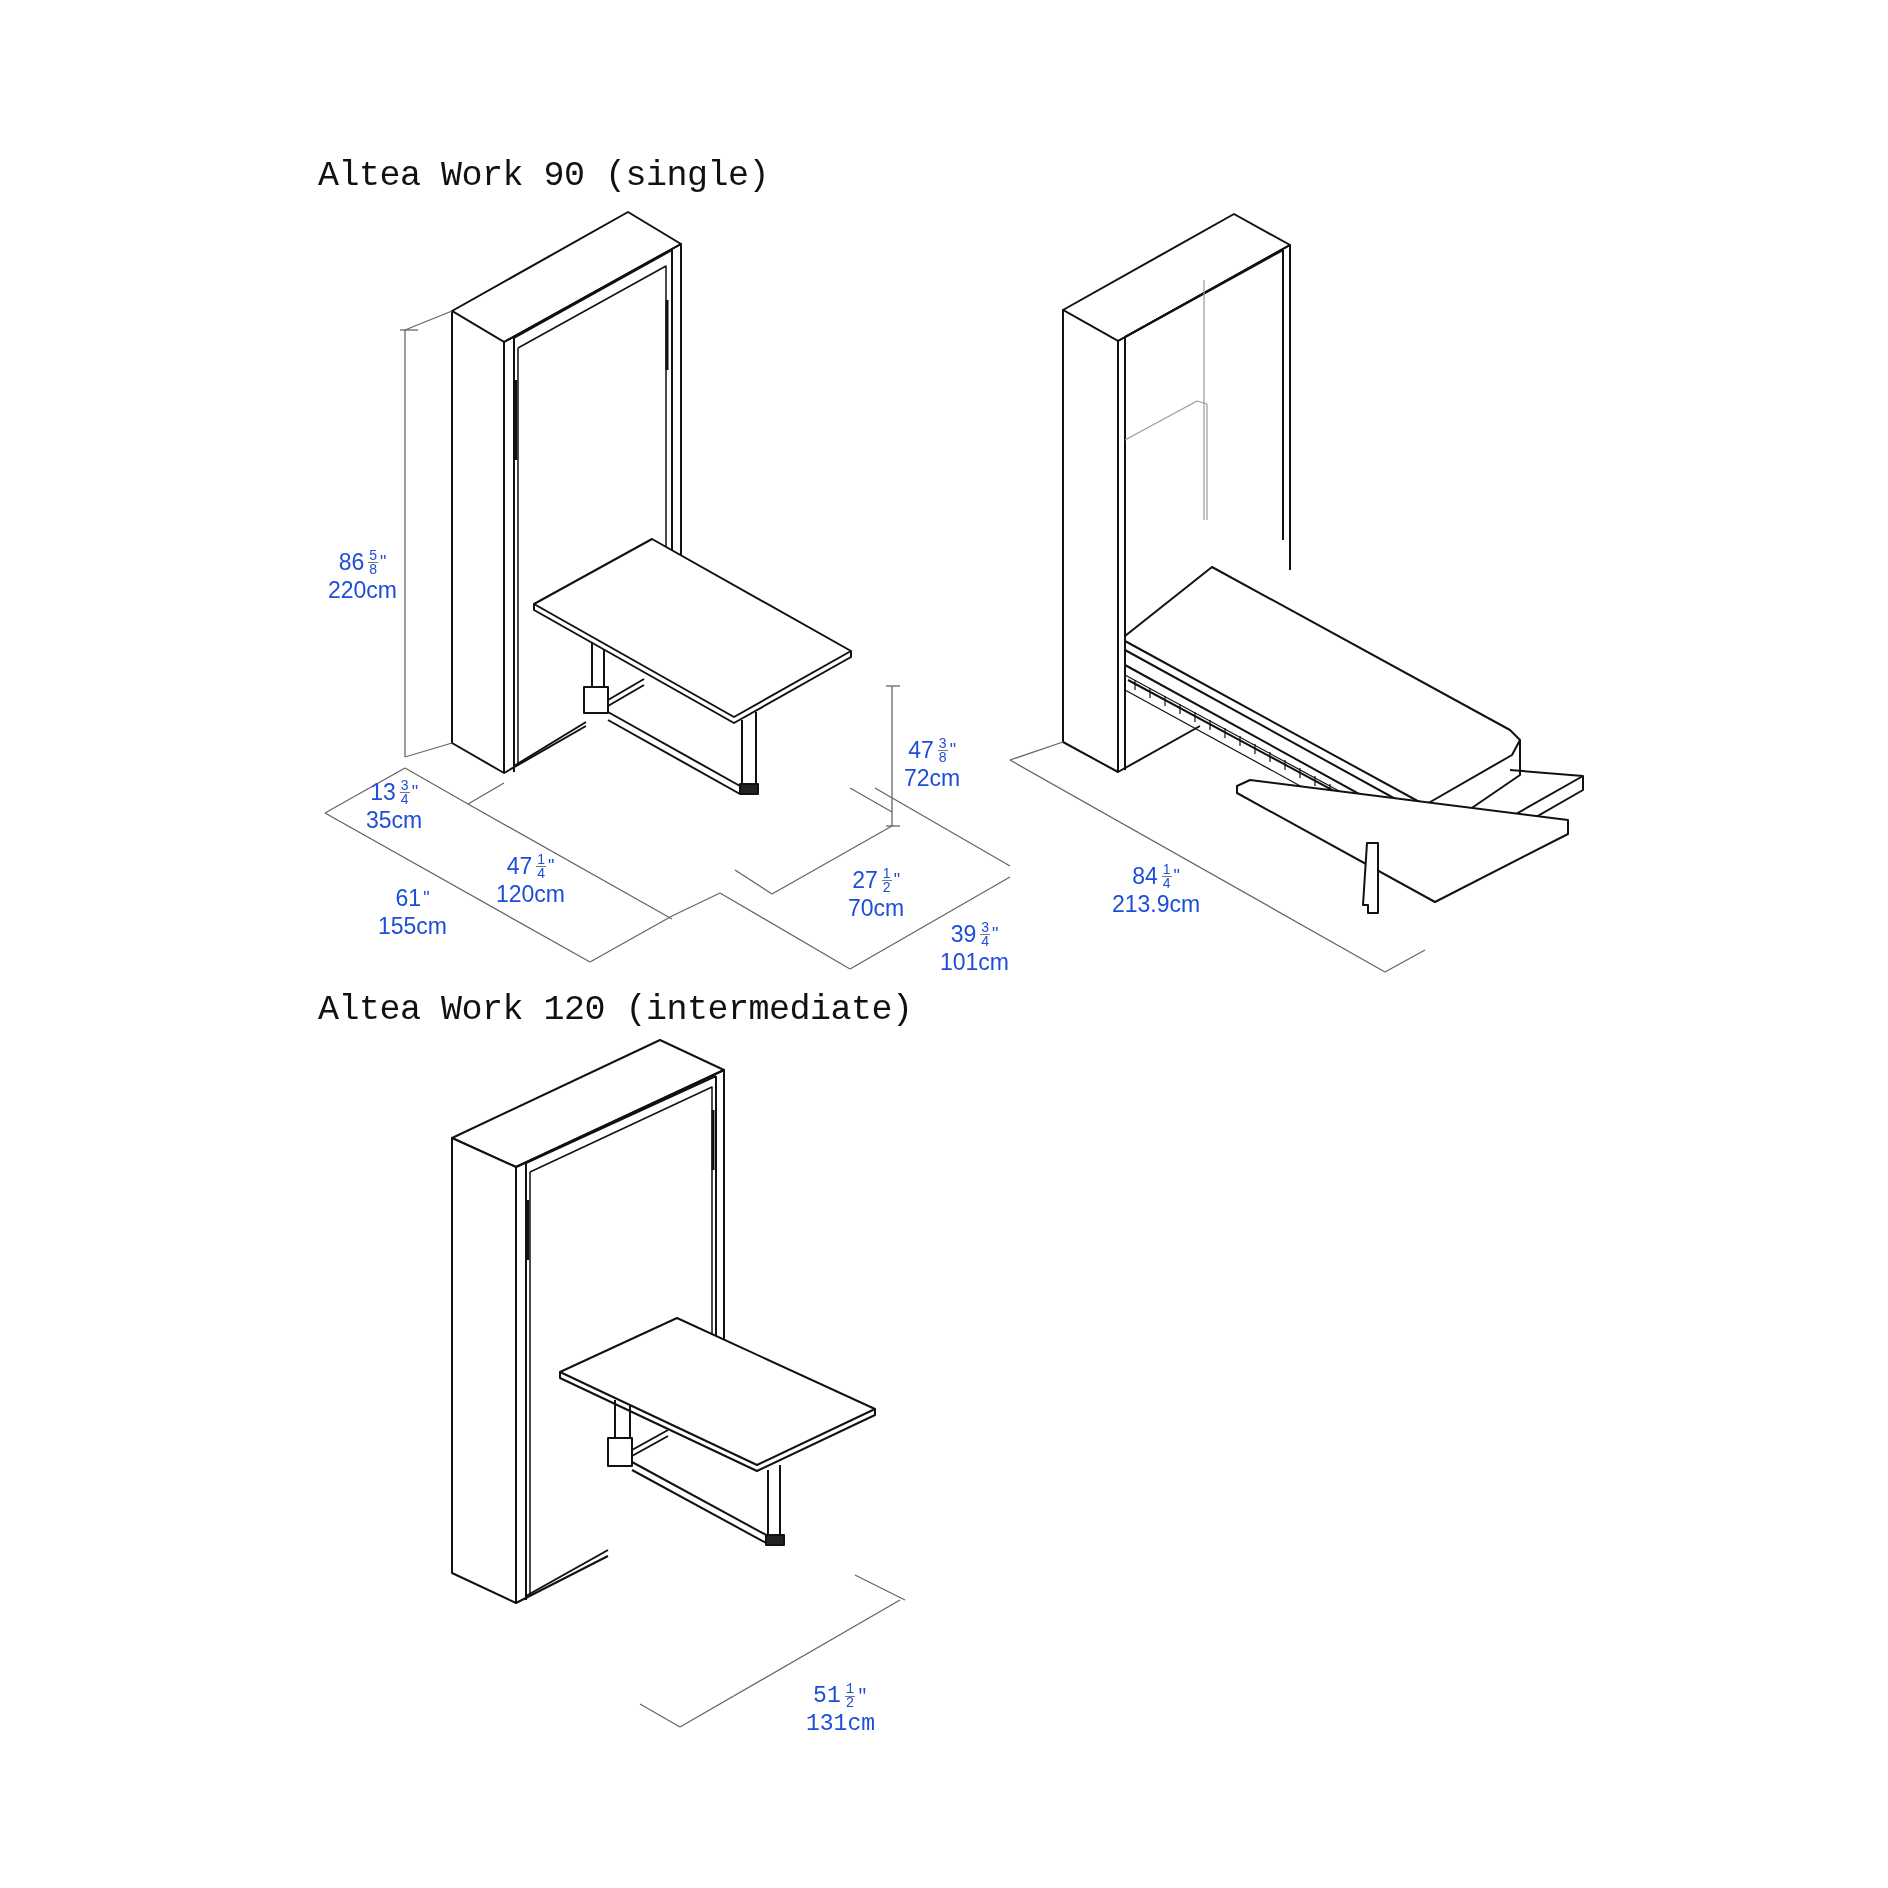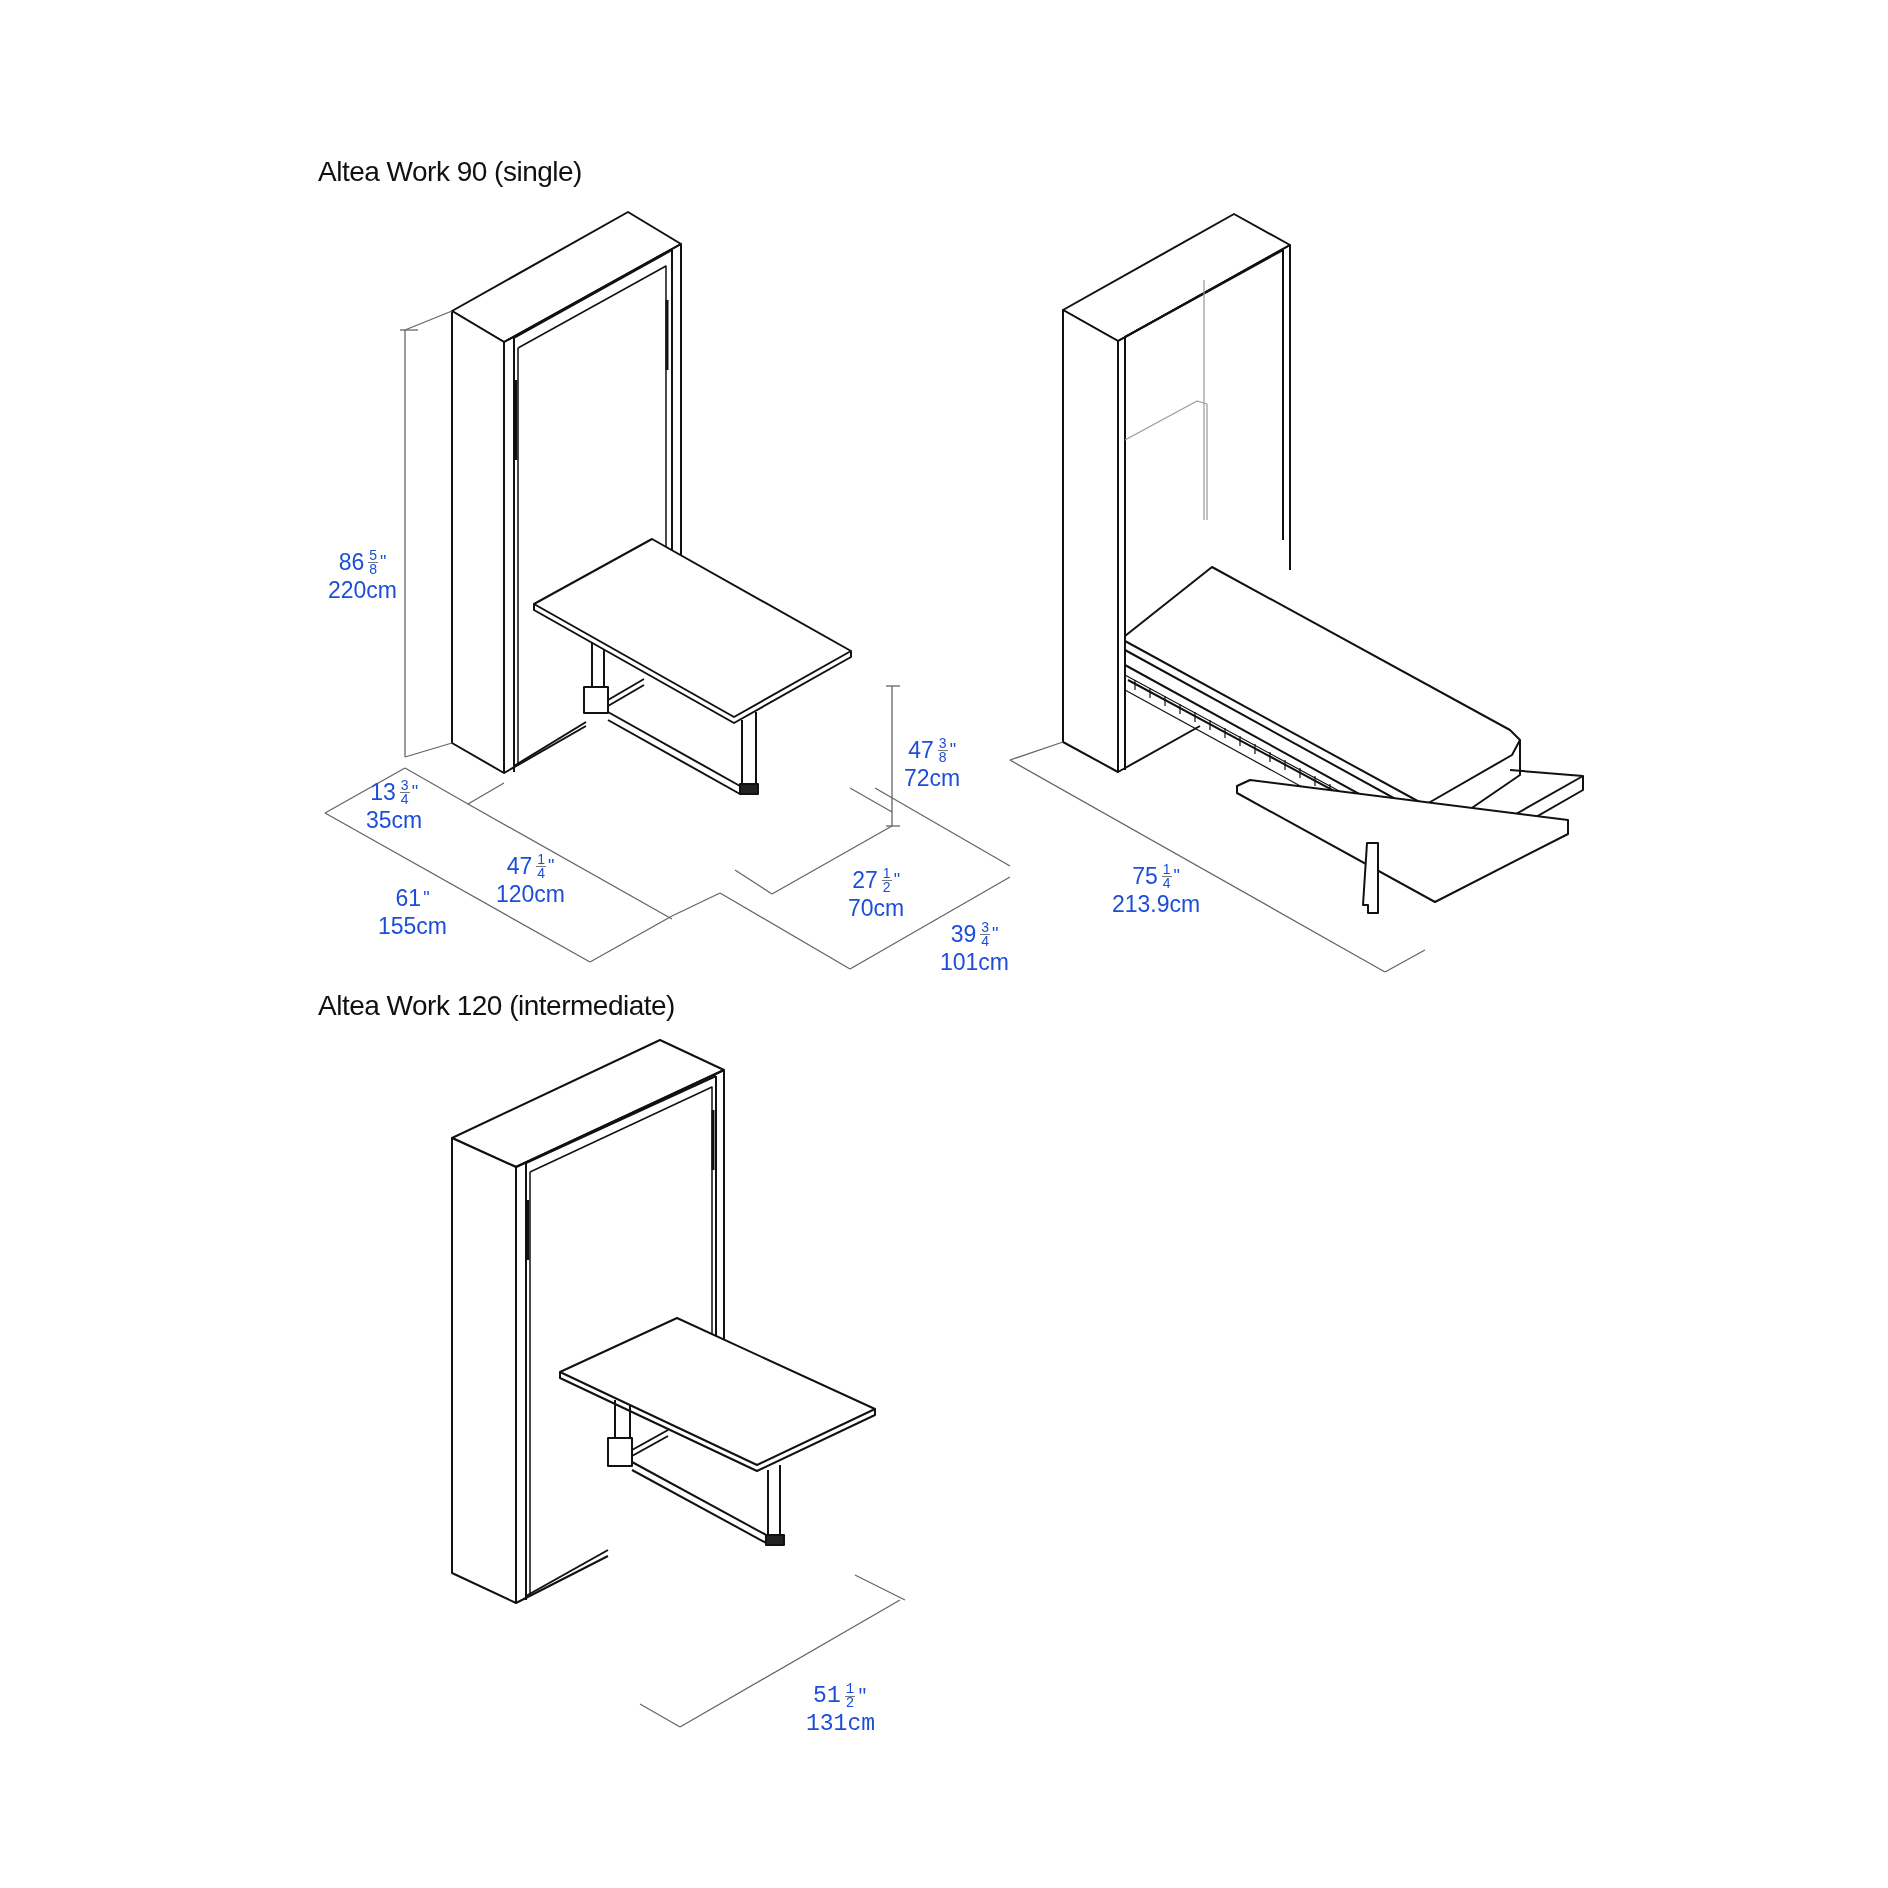--- a/index.html
+++ b/index.html
@@ -1,17 +1,17 @@
 <!DOCTYPE html>
 <html><head>
 <meta charset="utf-8">
 <style>
   html, body { margin:0; padding:0; background:#ffffff; }
   body { width:1888px; height:1888px; position:relative; overflow:hidden; font-family:"Liberation Sans", sans-serif; color:#111; }
-  .title { position:absolute; font-family:Liberation Sans, sans-serif; font-size:28px; color:#111; letter-spacing:-0.5px; white-space:nowrap; }
+  .title { position:absolute; font-family:Liberation Mono, monospace; font-size:35px; color:#111; letter-spacing:-0.5px; white-space:nowrap; }
   svg.draw { position:absolute; left:0; top:0; }
   .dim { position:absolute; text-align:center; font-size:23px; line-height:28px; color:#1d4ed8; white-space:nowrap; }
   .dim .imp { display:inline-flex; align-items:center; gap:4px; }
   .frac { display:inline-flex; flex-direction:column; align-items:center; font-size:14px; line-height:13px; vertical-align:middle; }
   .frac .num { border-bottom:1px solid #777; padding:0 1px; }
   .inch { font-size:18px; align-self:flex-start; margin-left:-2px; }
 </style>
 </head>
 <body>
 
@@ -232,21 +232,21 @@
         <span class="num">3</span>
         <span>4</span>
       </span>
       <span class="inch">"</span>
     </span><br>
   <span>101cm</span>
 </div>
 
 <div class="dim" style="left:1112px; top:862px;">
   <span class="imp">
-      <span>75</span>
+      <span>84</span>
       <span class="frac">
         <span class="num">1</span>
         <span>4</span>
       </span>
       <span class="inch">"</span>
     </span><br>
   <span>213.9cm</span>
 </div>
 
 <div class="dim" style="left:806px; top:1682px;font-family:Liberation Mono, monospace;">

